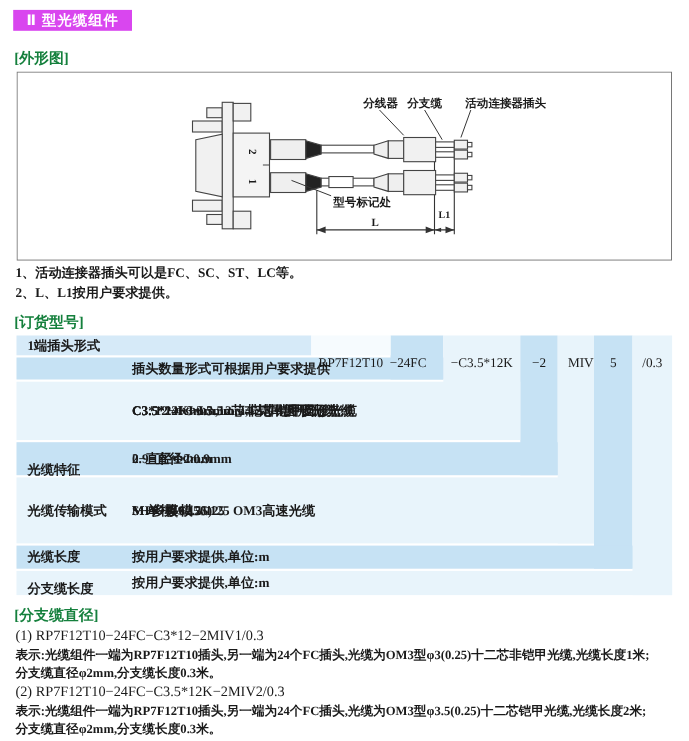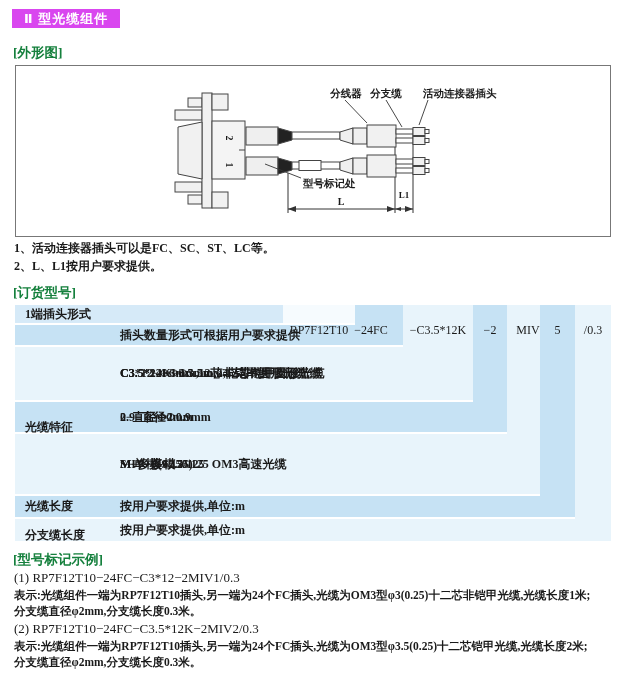--- a/index.html
+++ b/index.html
@@ -139,35 +139,36 @@
     <div class="row-label" style="left: 10px; top: 60px; height: 53px; margin-top: 36px;">光缆特征</div>
     <div class="row-content" style="left: 105px; top: 42px; height: 53px;">
       <span>C3*12−Φ3mm,12芯非铠甲圆形光缆</span>
       <span>C3.5*12K−Φ3.5mm,12芯铠甲圆形光缆</span>
       <span>C3.5*24−Φ3.5mm,24芯非铠甲圆形光缆</span>
     </div>
     <div class="row-content" style="left: 105px; top: 97px; height: 30px;">
       <span>2−直径Φ2mm</span>
       <span>0.9−直径Φ0.9mm</span>
     </div>
+    <div class="row-label" style="left: 10px; top: 129px; height: 60px;">光缆传输模式</div>
     <div class="row-content" style="left: 105px; top: 129px; height: 60px;">
       <span>M−多模62.5/125</span>
       <span>MIV−多模50/125 OM3高速光缆</span>
       <span>S−单模(9/125)</span>
     </div>
     <div class="row-label" style="left: 10px; top: 191px; height: 21px;">光缆长度</div>
     <div class="row-content" style="left: 105px; top: 191px; height: 21px;">
       <span>按用户要求提供,单位:m</span>
     </div>
     <div class="row-label" style="left: 10px; top: 214px; height: 32px;">分支缆长度</div>
     <div class="row-content" style="left: 105px; top: 214px; height: 22px;">
       <span>按用户要求提供,单位:m</span>
     </div>
   </div>
 
-<div class="sec-head" style="top:551px;">[型号标记示例]</div>
+<div class="sec-head" style="top:551px;">[分支缆直径]</div>
 
 <div class="ex-line" style="top:570px;">(1) RP7F12T10−24FC−C3*12−2MIV1/0.3</div>
 <div class="ex-line ex-desc" style="top:588px;">表示:光缆组件一端为RP7F12T10插头,另一端为24个FC插头,光缆为OM3型φ3(0.25)十二芯非铠甲光缆,光缆长度1米;</div>
 <div class="ex-line ex-desc" style="top:604px;">分支缆直径φ2mm,分支缆长度0.3米。</div>
 <div class="ex-line" style="top:621px;">(2) RP7F12T10−24FC−C3.5*12K−2MIV2/0.3</div>
 <div class="ex-line ex-desc" style="top:639px;">表示:光缆组件一端为RP7F12T10插头,另一端为24个FC插头,光缆为OM3型φ3.5(0.25)十二芯铠甲光缆,光缆长度2米;</div>
 <div class="ex-line ex-desc" style="top:655px;">分支缆直径φ2mm,分支缆长度0.3米。</div>
 
 </body></html>

